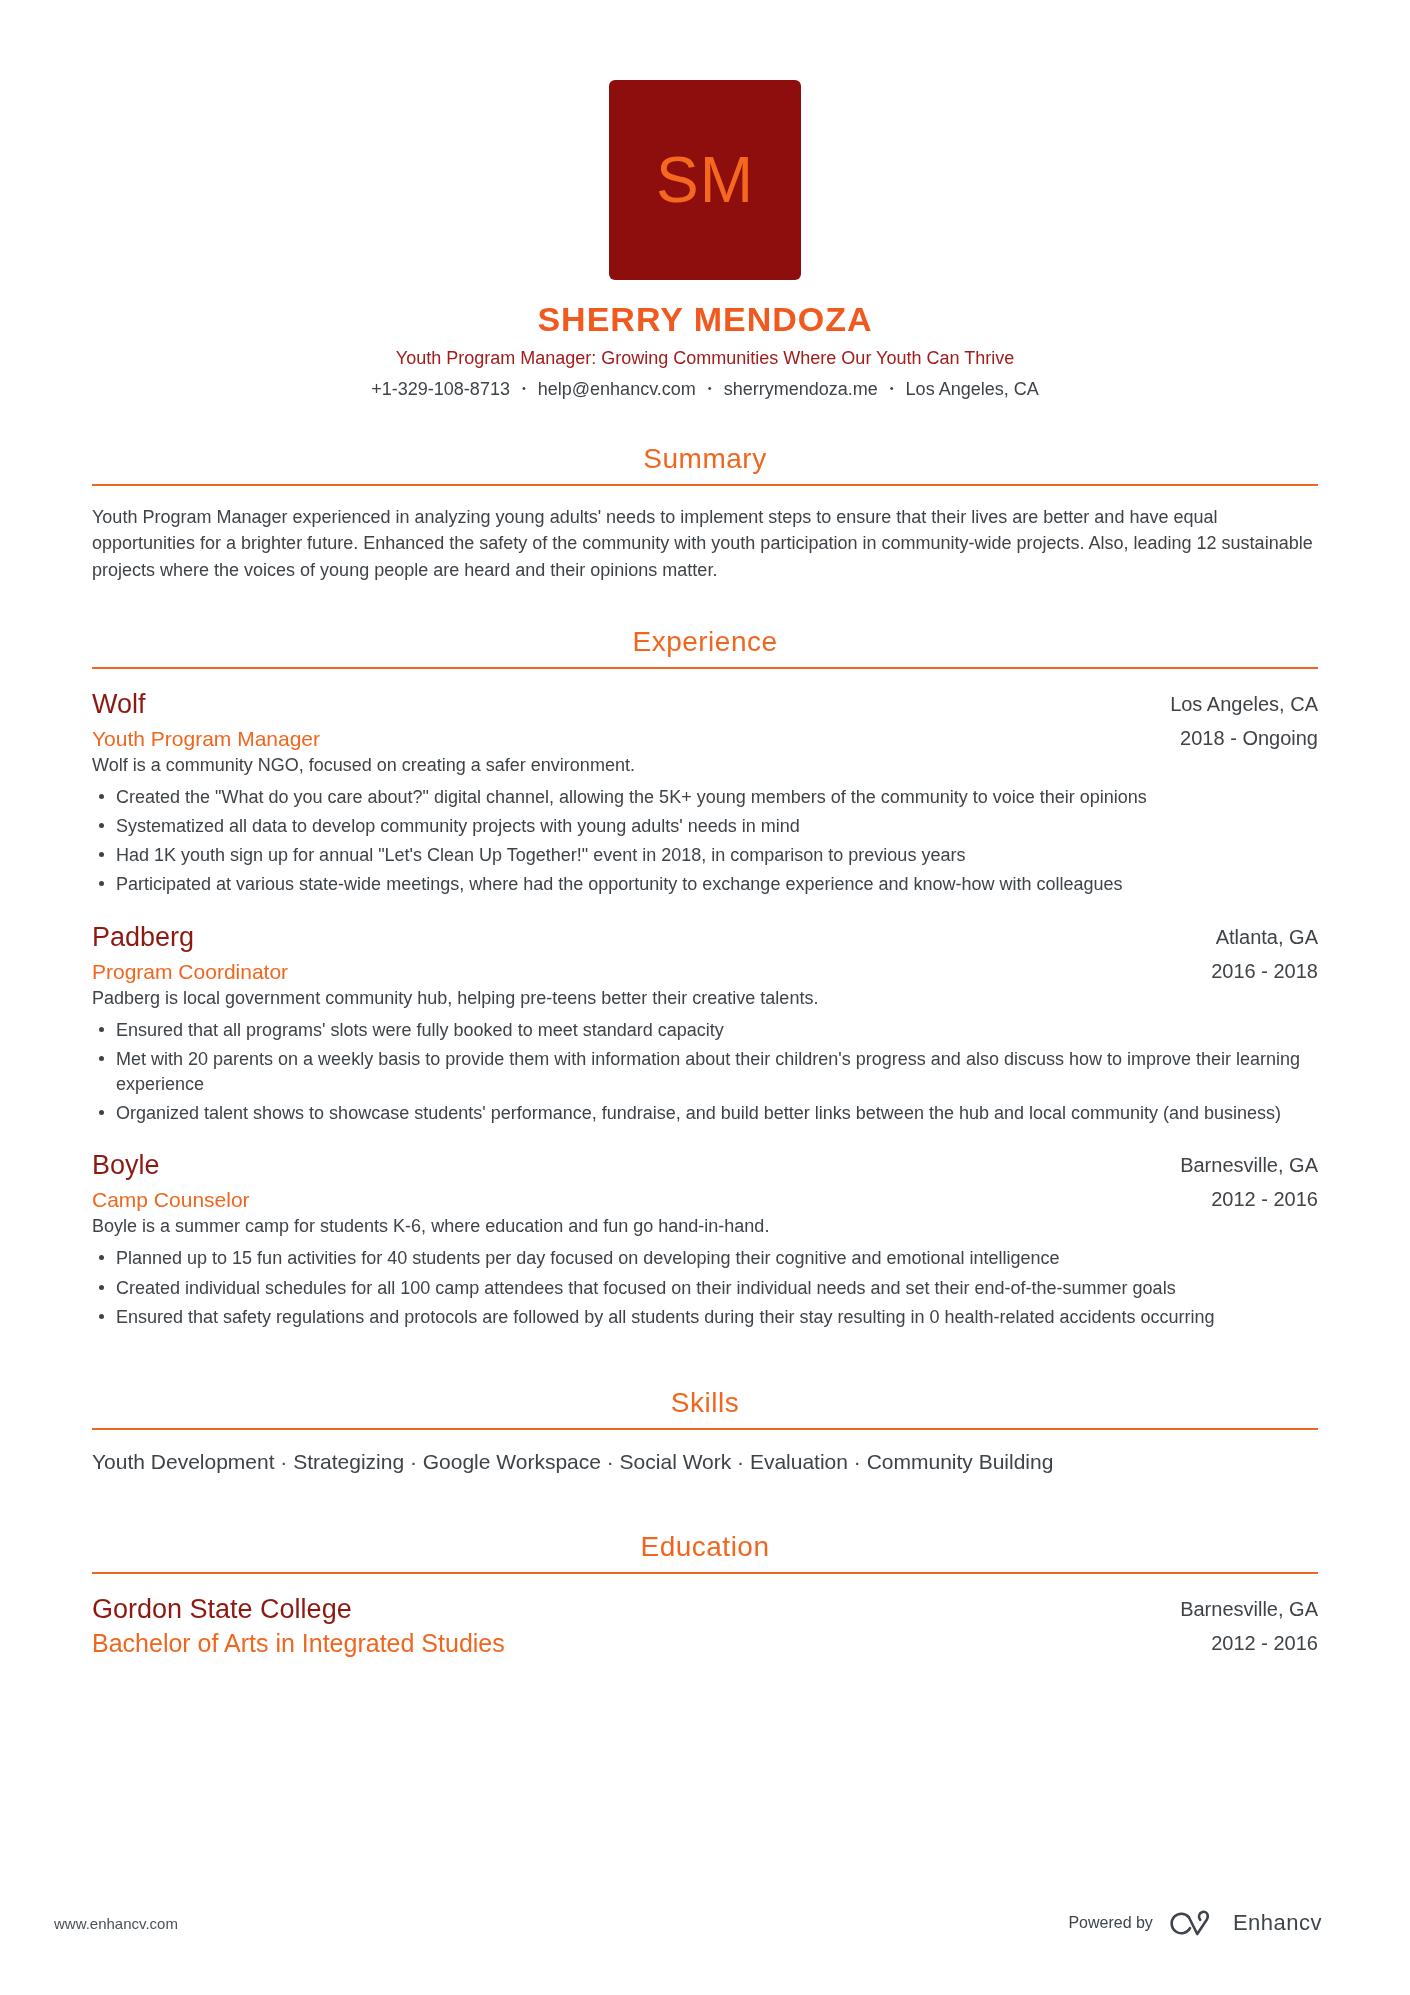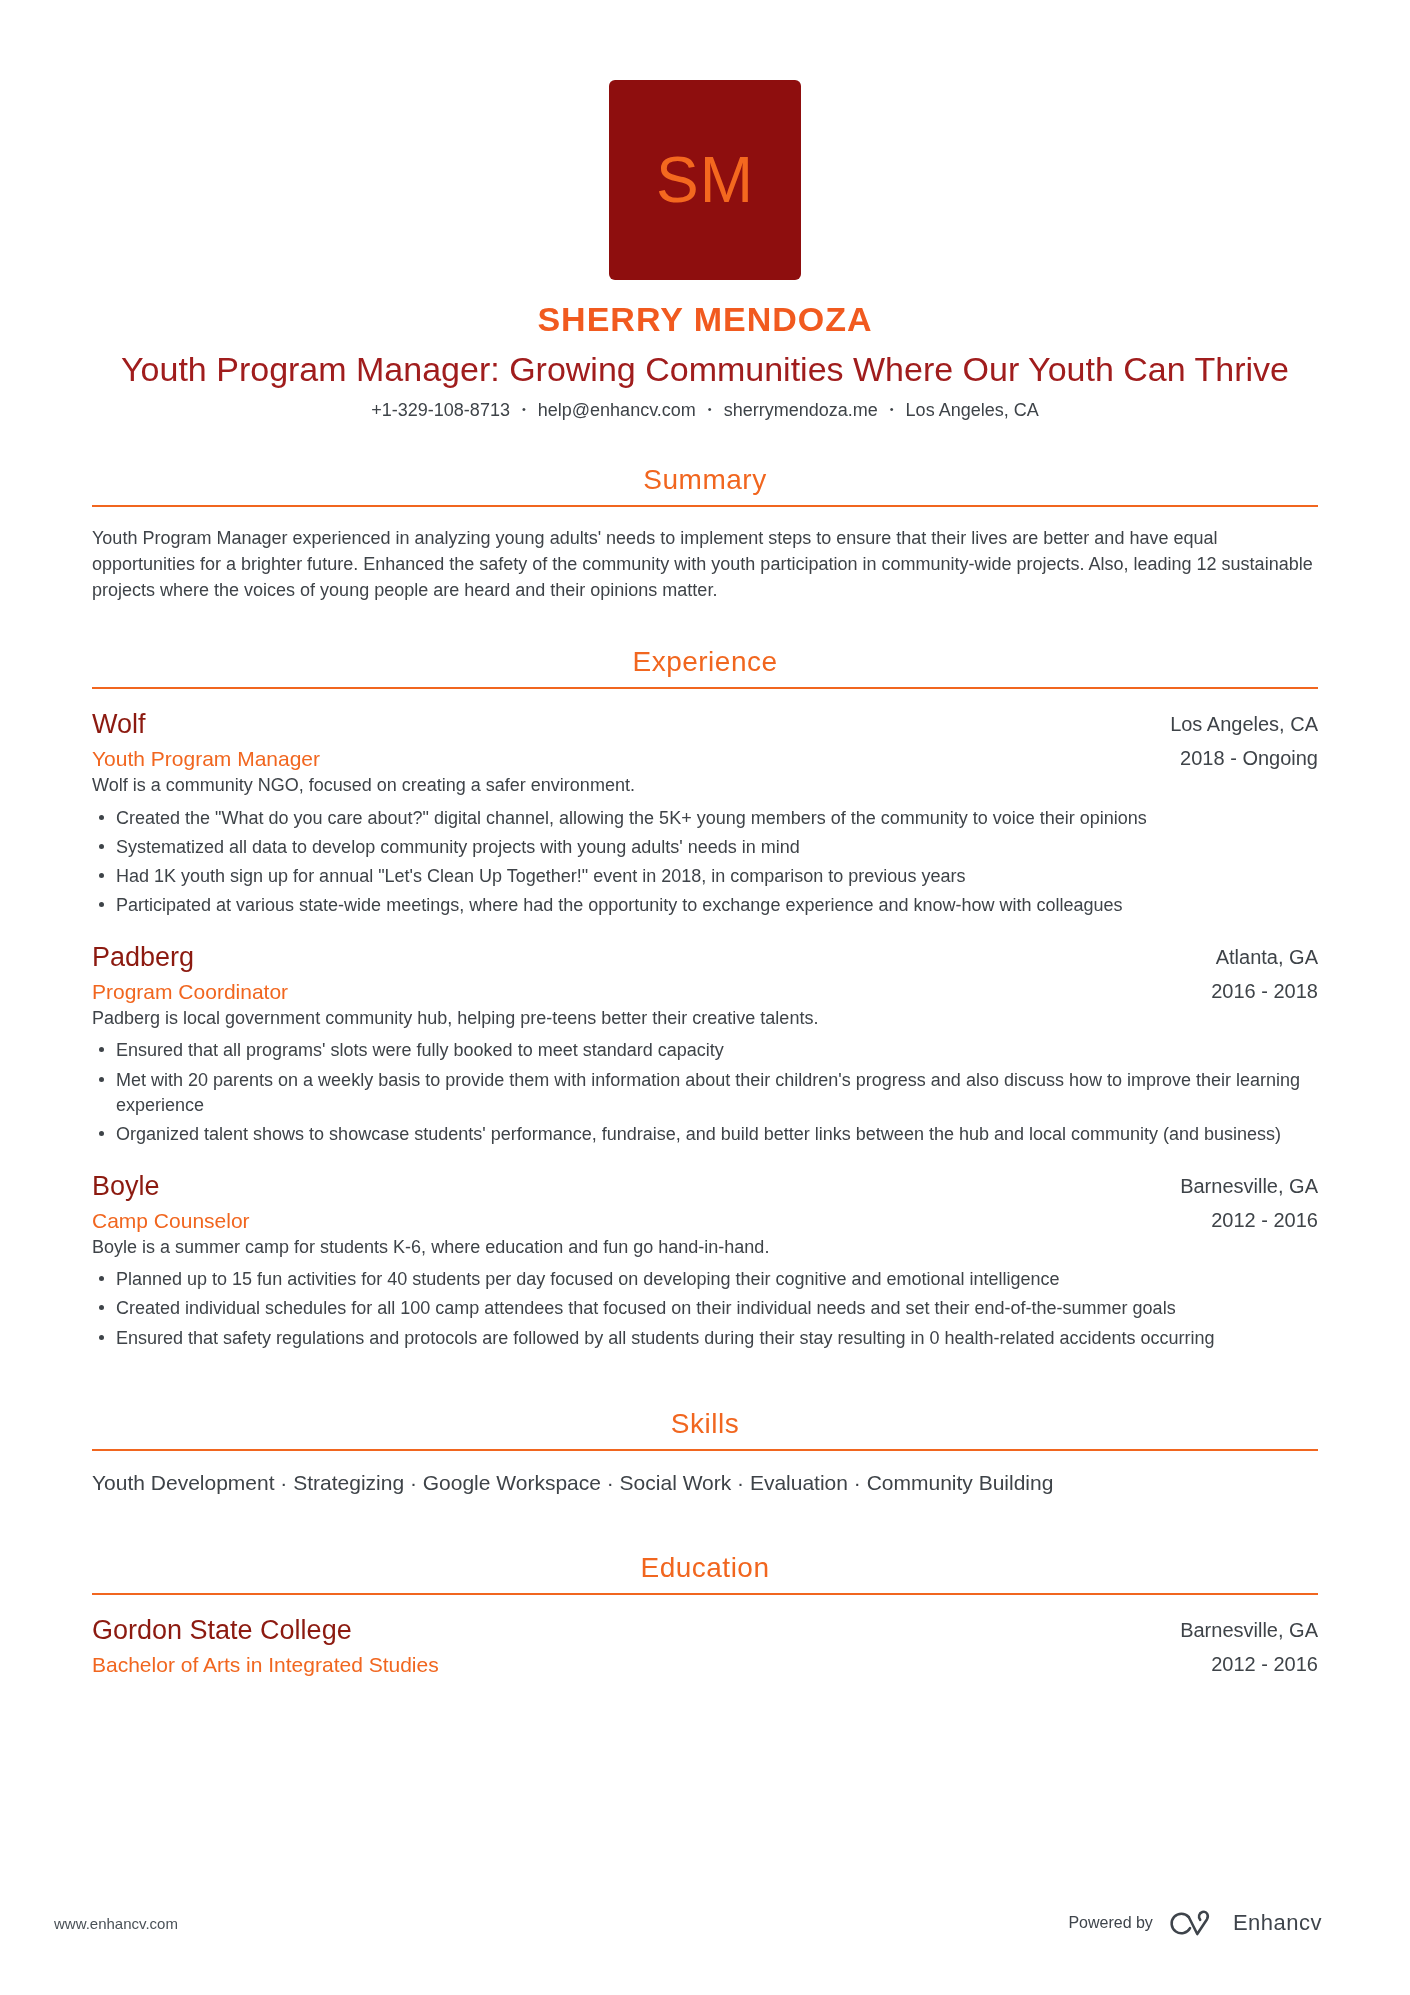--- a/index.html
+++ b/index.html
@@ -25,21 +25,21 @@
   .monogram-text {
     font-size: 64px; font-weight: 500; letter-spacing: 1px;
     color: #F4681F;
   }
   .name {
     margin: 20px 0 0; text-align: center;
     color: #F15A1F; font-size: 34px; font-weight: 700; letter-spacing: 1px;
   }
   .headline {
     margin: 8px 0 0; text-align: center;
-    color: #A01D1D; font-size: 34px; font-weight: 400; line-height: 1.3;
+    color: #A01D1D; font-size: 18px; font-weight: 400; line-height: 1.3;
   }
   .contact {
     margin-top: 9px; text-align: center;
     font-size: 18px; color: #3E4348;
   }
   .contact .sep { display: inline-block; margin: 0 12px; font-size: 11px; vertical-align: 3px; color: #3E4348; }
 
   
   .section { margin-top: 42px; }
   .section.gap-lg { margin-top: 56px; }
@@ -72,21 +72,21 @@
   .bullets li::before {
     content: ""; position: absolute; left: 7px; top: 9px;
     width: 5px; height: 5px; border-radius: 50%; background: #3E4348;
   }
 
   
   .skills-line { font-size: 21px; margin: 20px 0 0; color: #3E4348; }
 
   
   .edu-school { font-size: 27px; font-weight: 500; color: #8C1A10; line-height: 34px; }
-  .edu-degree { font-size: 21px; color: #F1661F; line-height: 27px; margin-top: 4px; }
+  .edu-degree { font-size: 25px; color: #F1661F; line-height: 27px; margin-top: 4px; }
 
   
   .footer {
     position: absolute; left: 54px; right: 88px; top: 1906px;
     display: flex; justify-content: space-between; align-items: center;
   }
   .footer-url { font-size: 15px; color: #4A5157; }
   .powered { display: flex; align-items: center; gap: 14px; }
   .powered-label { font-size: 16px; color: #3E444B; }
   .brand-mark { display: block; }

